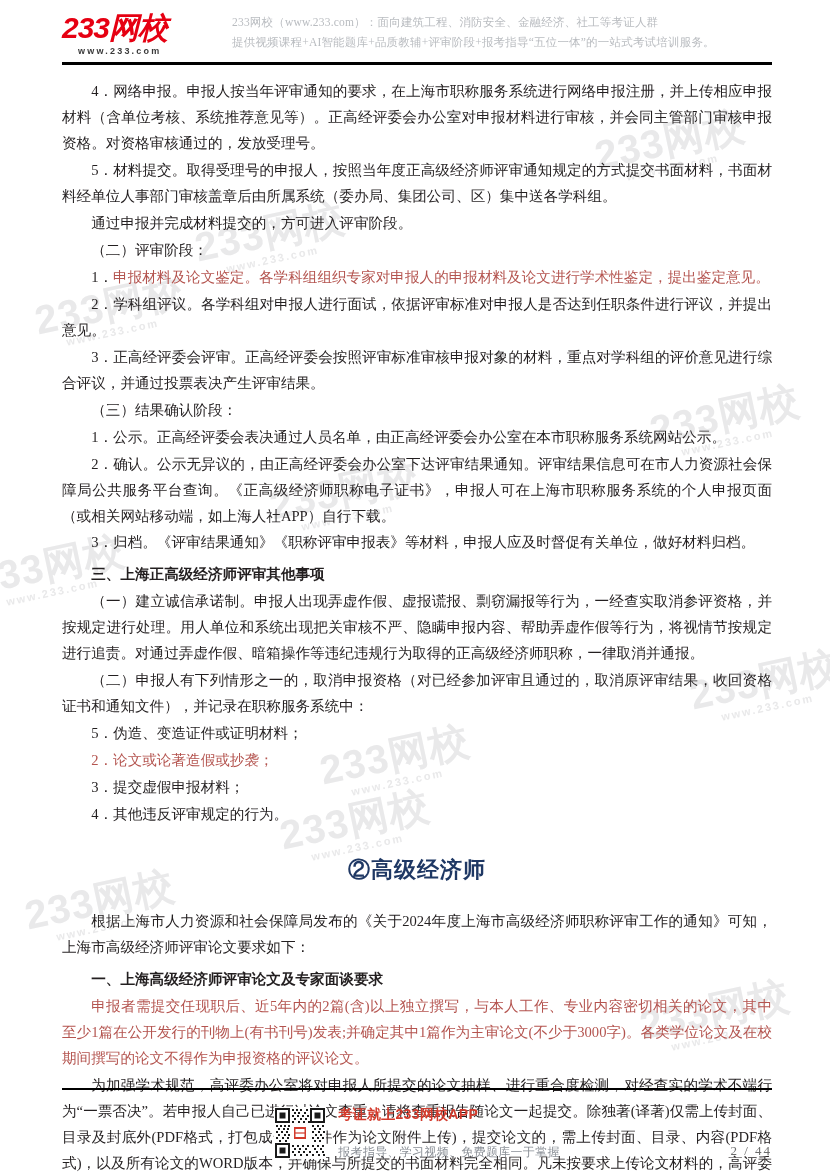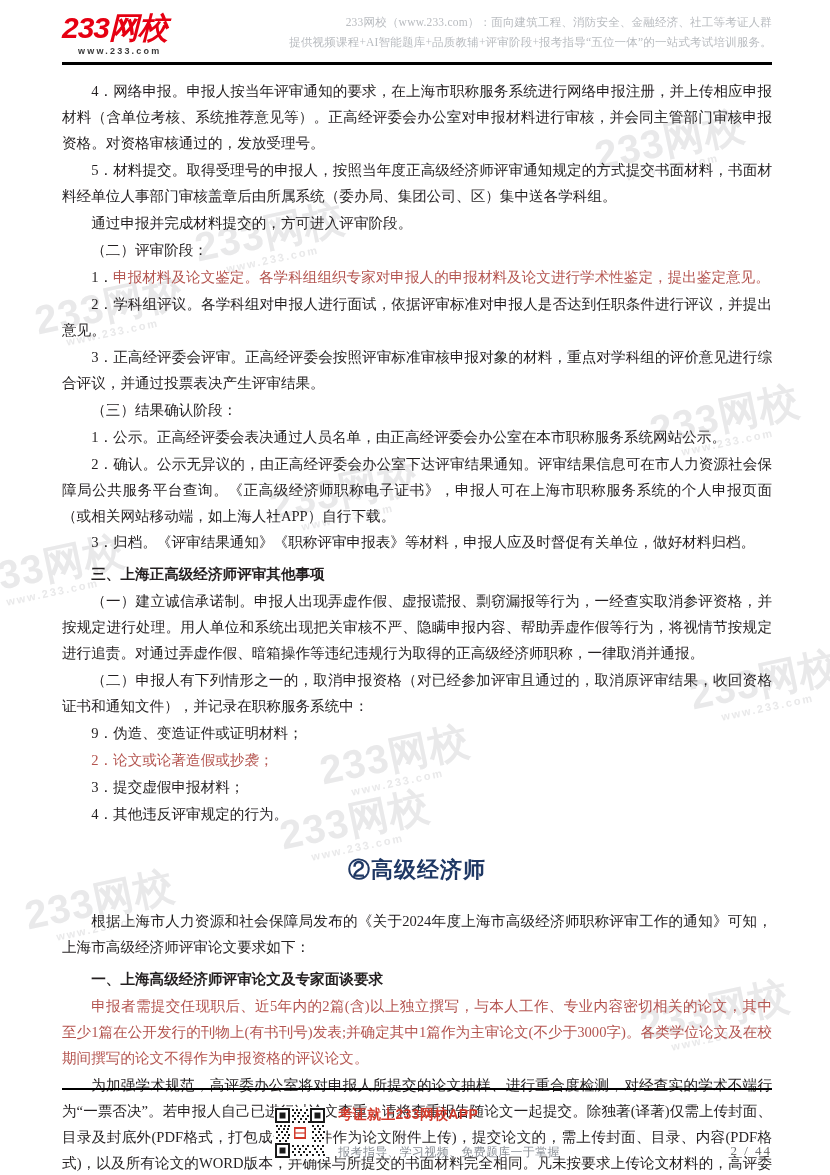--- a/index.html
+++ b/index.html
@@ -74,21 +74,21 @@
     font-size: 9px;
     font-weight: 700;
     letter-spacing: 2.2px;
     color: #3a3a3a;
     background: #ffffff;
     margin-top: 3px;
     margin-left: 16px;
   }
   .header-tagline {
     flex: 1 1 auto;
-    text-align: right;
+    text-align: left;
     padding-top: 2px;
     color: #b9bcc0;
     font-size: 11.5px;
     line-height: 1.75;
     font-family: "Liberation Serif", serif;
     letter-spacing: 0.2px;
   }
   .header-tagline div { white-space: nowrap; }
 
   .rule-top {
@@ -263,21 +263,21 @@
     <p class="para">（三）结果确认阶段：</p>
     <p class="para">1．公示。正高经评委会表决通过人员名单，由正高经评委会办公室在本市职称服务系统网站公示。</p>
     <p class="para">2．确认。公示无异议的，由正高经评委会办公室下达评审结果通知。评审结果信息可在市人力资源社会保障局公共服务平台查询。《正高级经济师职称电子证书》，申报人可在上海市职称服务系统的个人申报页面（或相关网站移动端，如上海人社APP）自行下载。</p>
     <p class="para">3．归档。《评审结果通知》《职称评审申报表》等材料，申报人应及时督促有关单位，做好材料归档。</p>
 
     <p class="para bold">三、上海正高级经济师评审其他事项</p>
 
     <p class="para">（一）建立诚信承诺制。申报人出现弄虚作假、虚报谎报、剽窃漏报等行为，一经查实取消参评资格，并按规定进行处理。用人单位和系统出现把关审核不严、隐瞒申报内容、帮助弄虚作假等行为，将视情节按规定进行追责。对通过弄虚作假、暗箱操作等违纪违规行为取得的正高级经济师职称，一律取消并通报。</p>
     <p class="para">（二）申报人有下列情形之一的，取消申报资格（对已经参加评审且通过的，取消原评审结果，收回资格证书和通知文件），并记录在职称服务系统中：</p>
 
-    <p class="para item">9．伪造、变造证件或证明材料；</p>
+    <p class="para item">5．伪造、变造证件或证明材料；</p>
     <p class="para item red-all">2．论文或论著造假或抄袭；</p>
     <p class="para item">3．提交虚假申报材料；</p>
     <p class="para item">4．其他违反评审规定的行为。</p>
 
     <div class="section-title">②高级经济师</div>
 
     <p class="para">根据上海市人力资源和社会保障局发布的《关于2024年度上海市高级经济师职称评审工作的通知》可知，上海市高级经济师评审论文要求如下：</p>
     <p class="para bold">一、上海高级经济师评审论文及专家面谈要求</p>
     <p class="para red-all">申报者需提交任现职后、近5年内的2篇(含)以上独立撰写，与本人工作、专业内容密切相关的论文，其中至少1篇在公开发行的刊物上(有书刊号)发表;并确定其中1篇作为主审论文(不少于3000字)。各类学位论文及在校期间撰写的论文不得作为申报资格的评议论文。</p>
     <p class="para">为加强学术规范，高评委办公室将对申报人所提交的论文抽样、进行重合度检测，对经查实的学术不端行为“一票否决”。若申报人自己已进行过论文查重，请将查重报告随论文一起提交。除独著(译著)仅需上传封面、目录及封底外(PDF格式，打包成一个文件作为论文附件上传)，提交论文的，需上传封面、目录、内容(PDF格式)，以及所有论文的WORD版本，并确保与所提交的书面材料完全相同。凡未按要求上传论文材料的，高评委办公室不予受理。</p>

